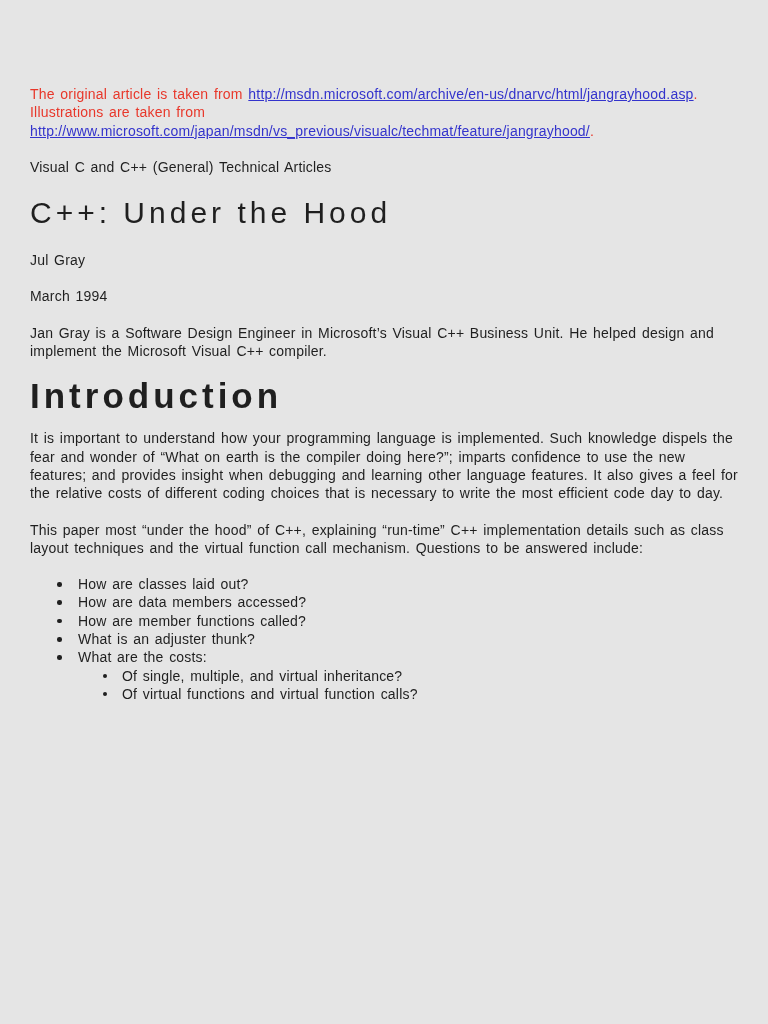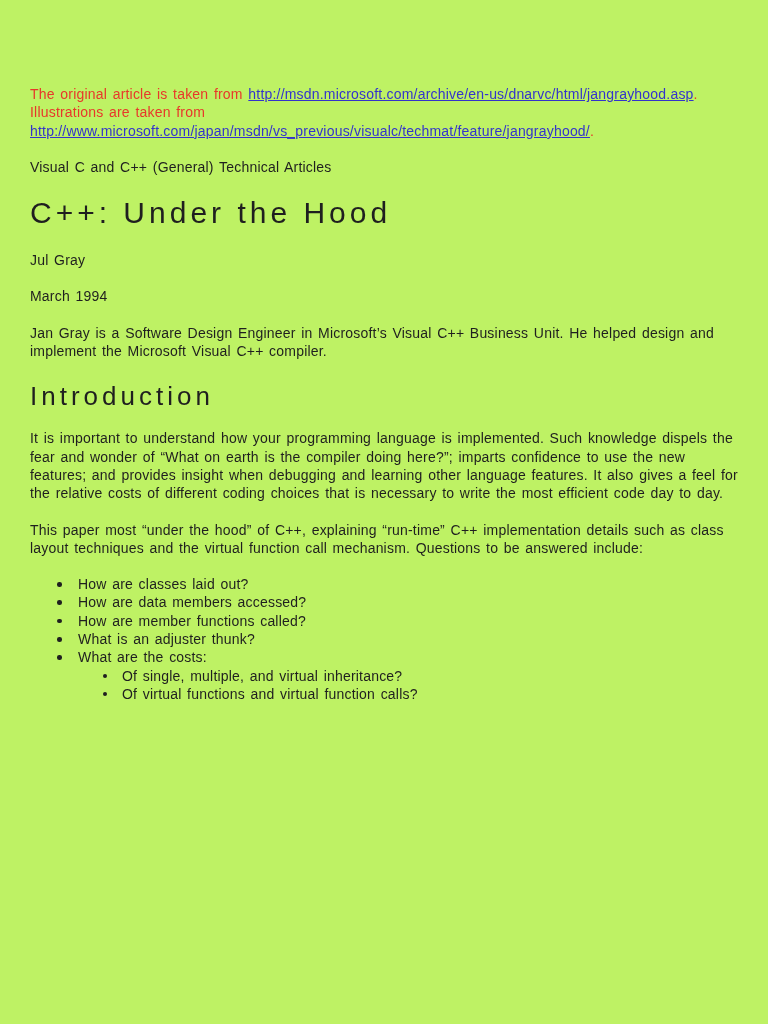--- a/index.html
+++ b/index.html
@@ -4,21 +4,21 @@
 <style>
   html, body {
     margin: 0;
     padding: 0;
     background: #ffffff;
   }
   .page {
     position: relative;
     width: 768px;
     height: 1024px;
-    background: #bef264;
+    background: #e5e5e5;
     box-sizing: border-box;
     padding: 85px 28px 0 30px;
     font-family: "Liberation Sans", "DejaVu Sans", sans-serif;
     color: #1f1f1f;
     overflow: hidden;
   }
   .page p {
     margin: 0 0 18px 0;
     font-size: 14px;
     line-height: 18.3px;
@@ -42,22 +42,22 @@
   h1.article-title {
     margin: 19px 0 20px 0;
     font-size: 30px;
     font-weight: 400;
     letter-spacing: 4px;
     line-height: 36px;
     color: #1f1f1f;
   }
   h2.section-heading {
     margin: 14px 0 15px 0;
-    font-size: 26px;
-    font-weight: 400;
+    font-size: 35px;
+    font-weight: 700;
     letter-spacing: 4px;
     line-height: 36px;
     color: #1f1f1f;
   }
   ul.q-list {
     margin: 18px 0 32px 0;
     padding: 0 0 0 48px;
     list-style: none;
   }
   ul.q-list li {

